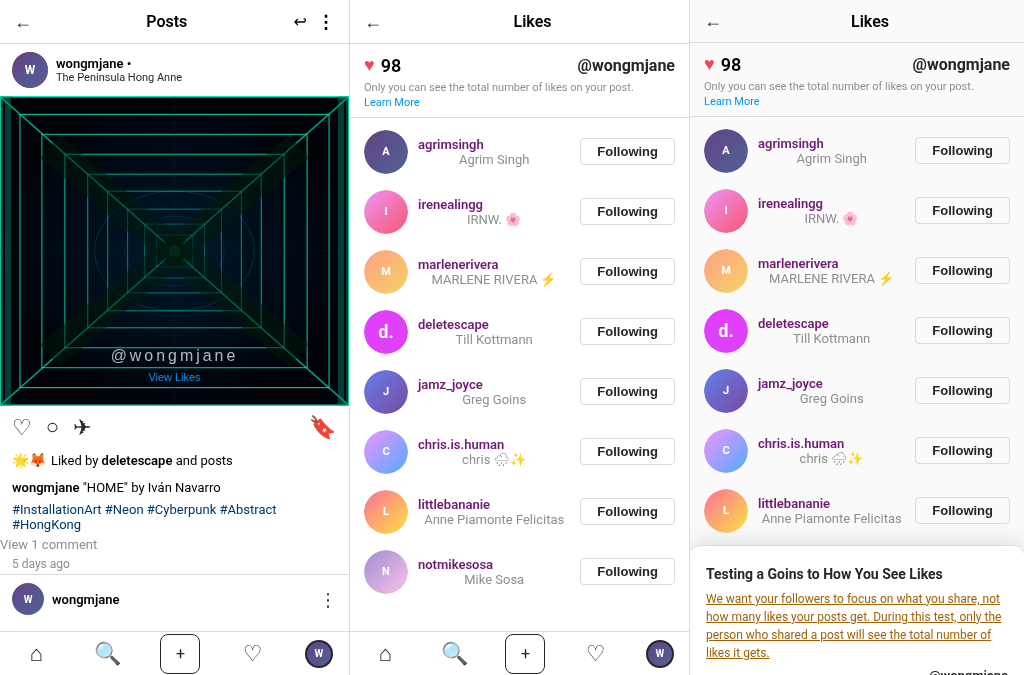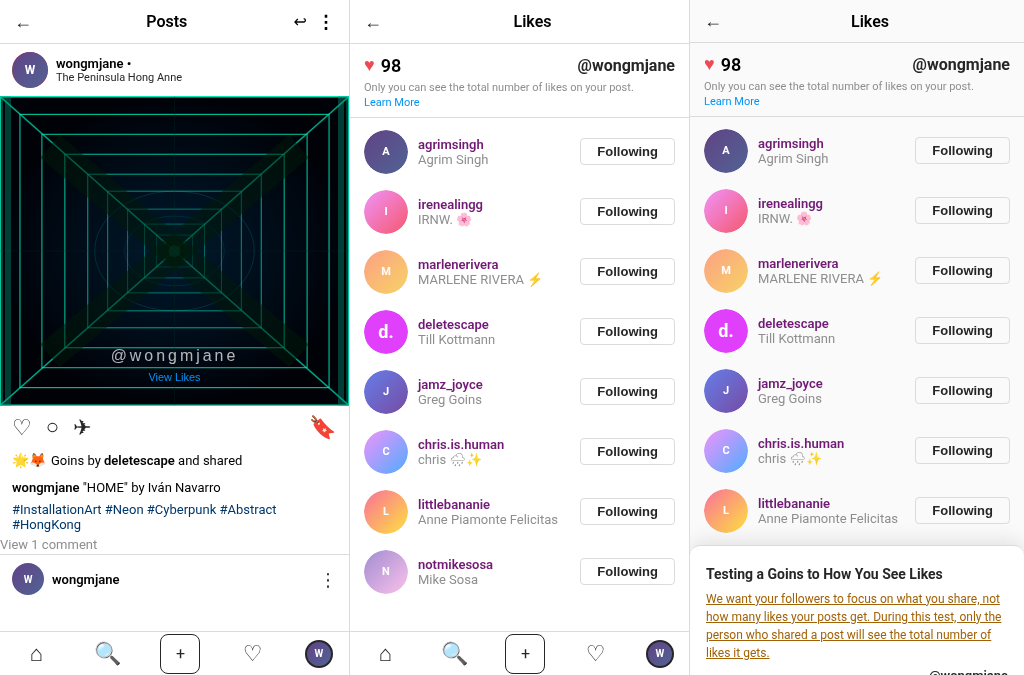--- a/index.html
+++ b/index.html
@@ -273,20 +273,21 @@
 
     .user-name {
       font-size: 13px;
       font-weight: 600;
       color: #701a75;
     }
 
     .user-display {
       font-size: 13px;
       color: #8e8e8e;
+      text-align: center;
     }
 
     .following-btn {
       border: 1px solid #dbdbdb;
       border-radius: 4px;
       padding: 5px 16px;
       font-size: 13px;
       font-weight: 600;
       background: #fff;
       cursor: pointer;
@@ -442,38 +443,39 @@
         <span class="post-action-icon">♡</span>
         <span class="post-action-icon">○</span>
         <span class="post-action-icon">✈</span>
         <span class="post-action-icon bookmark-icon">🔖</span>
       </div>
 
       <div class="post-likes-info">
         <div class="post-likes-avatars">
           <span style="font-size:14px;">🌟🦊</span>
           <span class="liked-text">
-            <span>Goins by</span>
+            <span>Liked by</span>
             <span class="liked-bold">deletescape</span>
-            <span>and shared</span>
+            <span>and posts</span>
           </span>
         </div>
       </div>
 
       <div class="post-caption">
         <span class="post-caption-user">wongmjane</span>
         <span>"HOME" by Iván Navarro</span>
       </div>
 
       <div class="post-hashtags">#InstallationArt #Neon #Cyberpunk #Abstract #HongKong</div>
 
       <div class="post-meta" style="color:#8e8e8e; padding: 2px 0; font-size:13px;">
         <span>View 1 comment</span>
       </div>
 
+      <div class="post-meta">5 days ago</div>
 
       <div style="display:flex;align-items:center;padding:8px 12px;gap:8px;border-top:1px solid #dbdbdb;">
         <div class="avatar-sm" style="background:linear-gradient(135deg,#614385,#516395);display:flex;align-items:center;justify-content:center;color:white;font-size:10px;font-weight:700;">W</div>
         <span style="font-size:13px;font-weight:600;">wongmjane</span>
         <span style="font-size:18px;margin-left:auto;color:#262626;">⋮</span>
       </div>
     </div>
   </div>
 
   <div class="bottom-nav">

